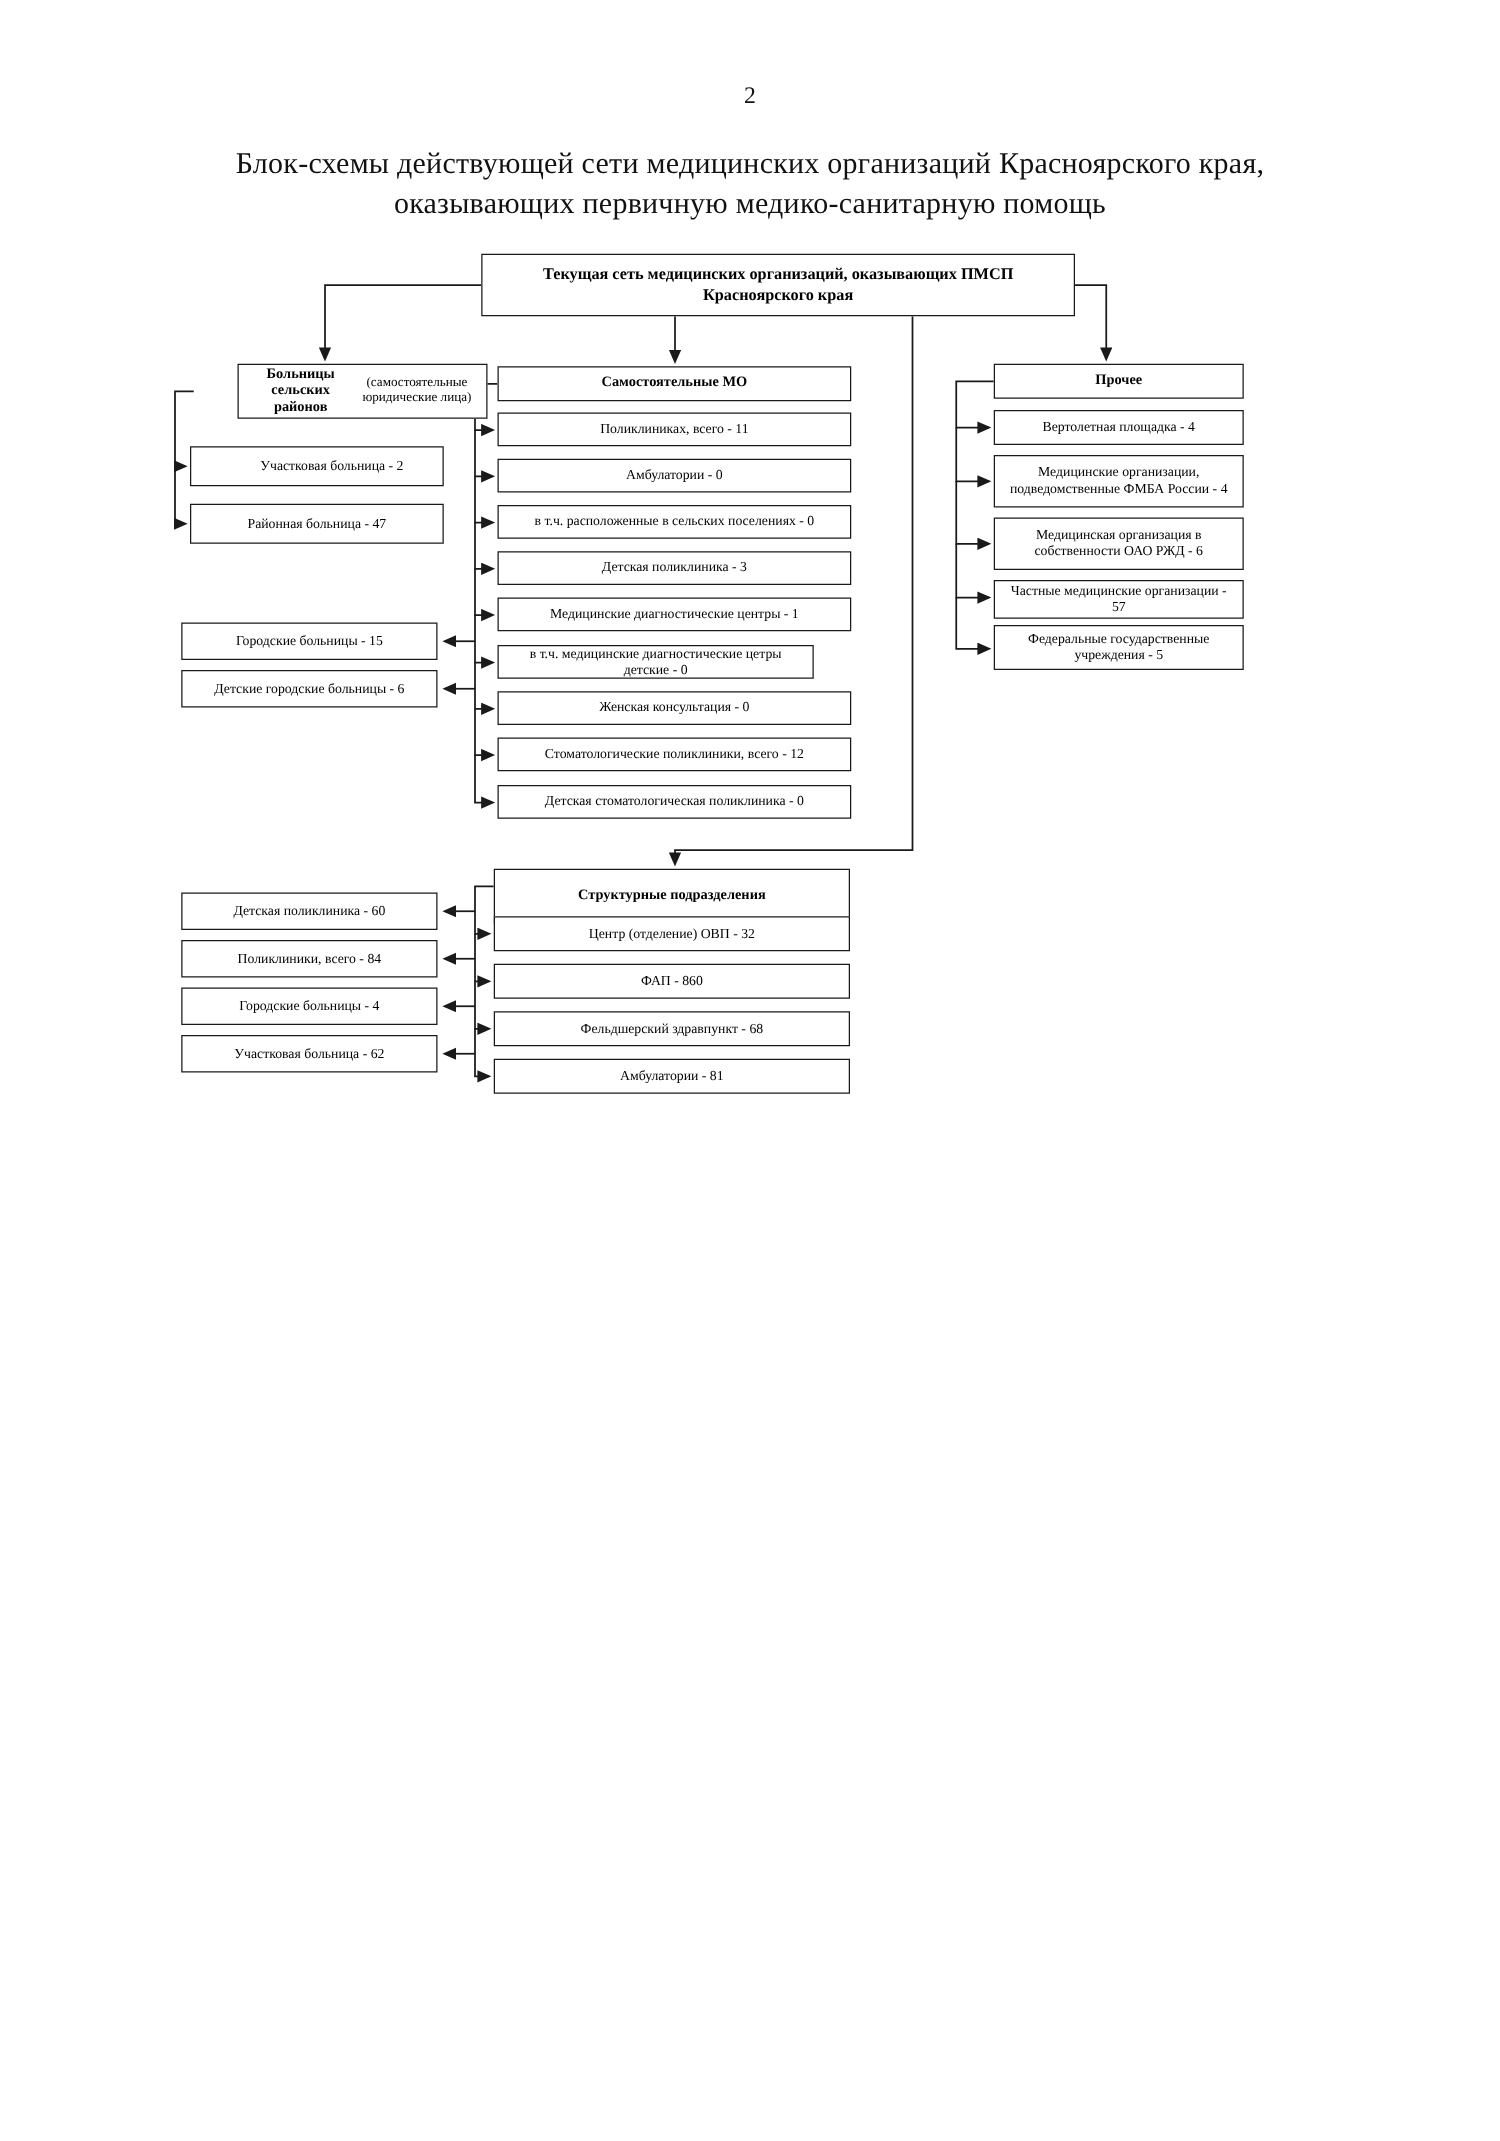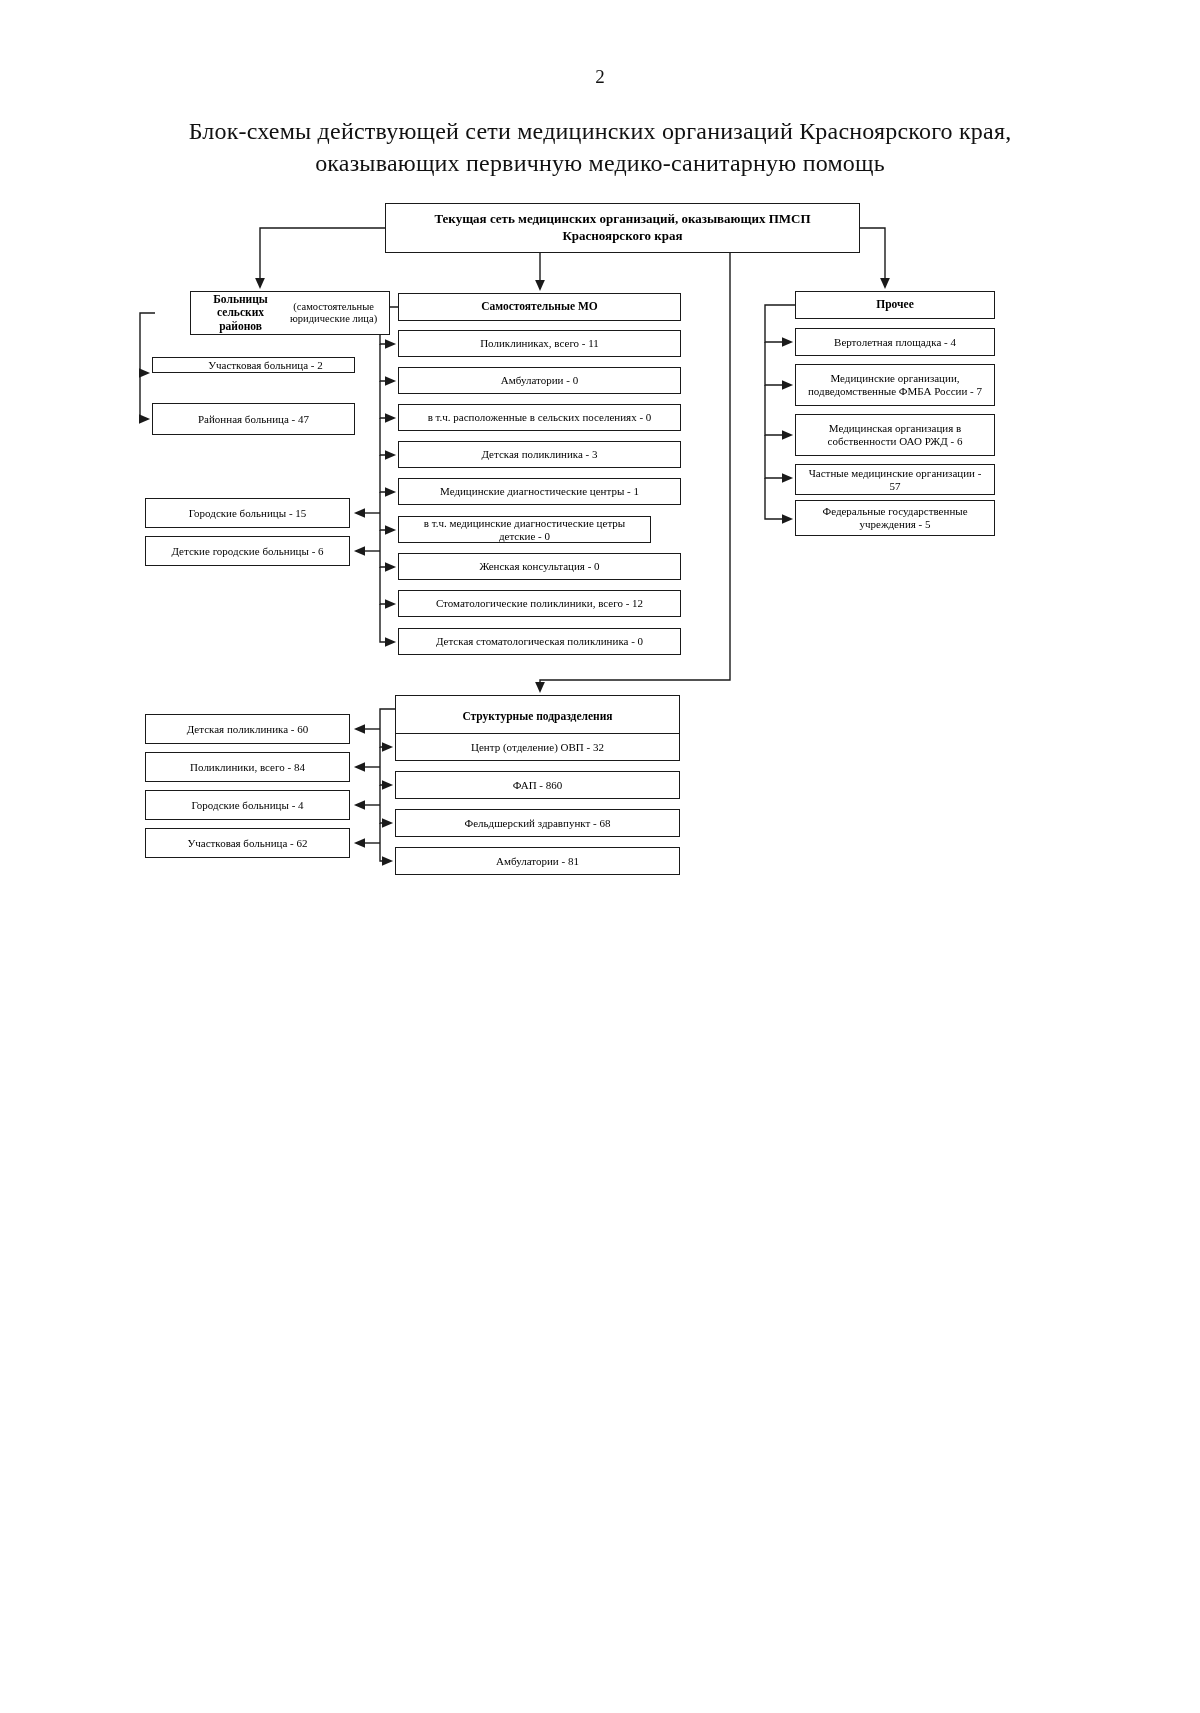--- a/index.html
+++ b/index.html
@@ -97,40 +97,40 @@
       <polyline points="380,843 356,843" marker-end="url(#arr)"></polyline>
     </g>
   </svg>
 
   <div class="box root" style="left:385px;top:203px;width:475px;height:50px;">Текущая сеть медицинских организаций, оказывающих ПМСП Красноярского края</div>
 
   <div class="box hdr" style="left:155px;top:291px;width:200px;height:44px;flex-direction:row;margin-left:35px;">
     <span>Больницы сельских районов</span>
     <span class="sub">(самостоятельные юридические лица)</span>
   </div>
-  <div class="box" style="left:152px;top:357px;width:203px;height:16px;padding-left:30px;">Участковая больница - 2</div>
+  <div class="box" style="left:152px;top:357px;width:203px;height:32px;padding-left:30px;">Участковая больница - 2</div>
   <div class="box" style="left:152px;top:403px;width:203px;height:32px;">Районная больница - 47</div>
 
   <div class="box" style="left:145px;top:498px;width:205px;height:30px;">Городские больницы - 15</div>
   <div class="box" style="left:145px;top:536px;width:205px;height:30px;">Детские городские больницы - 6</div>
 
   <div class="box hdr" style="left:398px;top:293px;width:283px;height:28px;">Самостоятельные МО</div>
   <div class="box" style="left:398px;top:330px;width:283px;height:27px;">Поликлиниках, всего - 11</div>
   <div class="box" style="left:398px;top:367px;width:283px;height:27px;">Амбулатории - 0</div>
   <div class="box" style="left:398px;top:404px;width:283px;height:27px;">в т.ч. расположенные в сельских поселениях - 0</div>
   <div class="box" style="left:398px;top:441px;width:283px;height:27px;">Детская поликлиника - 3</div>
   <div class="box" style="left:398px;top:478px;width:283px;height:27px;">Медицинские диагностические центры - 1</div>
   <div class="box" style="left:398px;top:516px;width:253px;height:27px;">в т.ч. медицинские диагностические цетры детские - 0</div>
   <div class="box" style="left:398px;top:553px;width:283px;height:27px;">Женская консультация - 0</div>
   <div class="box" style="left:398px;top:590px;width:283px;height:27px;">Стоматологические поликлиники, всего - 12</div>
   <div class="box" style="left:398px;top:628px;width:283px;height:27px;">Детская стоматологическая поликлиника - 0</div>
 
   <div class="box hdr" style="left:795px;top:291px;width:200px;height:28px;">Прочее</div>
   <div class="box" style="left:795px;top:328px;width:200px;height:28px;">Вертолетная площадка - 4</div>
-  <div class="box" style="left:795px;top:364px;width:200px;height:42px;">Медицинские организации, подведомственные ФМБА России - 7</div>
+  <div class="box" style="left:795px;top:364px;width:200px;height:42px;">Медицинские организации, подведомственные ФМБА России - 4</div>
   <div class="box" style="left:795px;top:414px;width:200px;height:42px;">Медицинская организация в собственности ОАО РЖД - 6</div>
   <div class="box" style="left:795px;top:464px;width:200px;height:31px;">Частные медицинские организации - 57</div>
   <div class="box" style="left:795px;top:500px;width:200px;height:36px;">Федеральные государственные учреждения - 5</div>
 
   <div class="box hdr" style="left:395px;top:695px;width:285px;height:44px;">Структурные подразделения</div>
   <div class="box" style="left:395px;top:733px;width:285px;height:28px;">Центр (отделение) ОВП - 32</div>
   <div class="box" style="left:395px;top:771px;width:285px;height:28px;">ФАП - 860</div>
   <div class="box" style="left:395px;top:809px;width:285px;height:28px;">Фельдшерский здравпункт - 68</div>
   <div class="box" style="left:395px;top:847px;width:285px;height:28px;">Амбулатории - 81</div>
 

